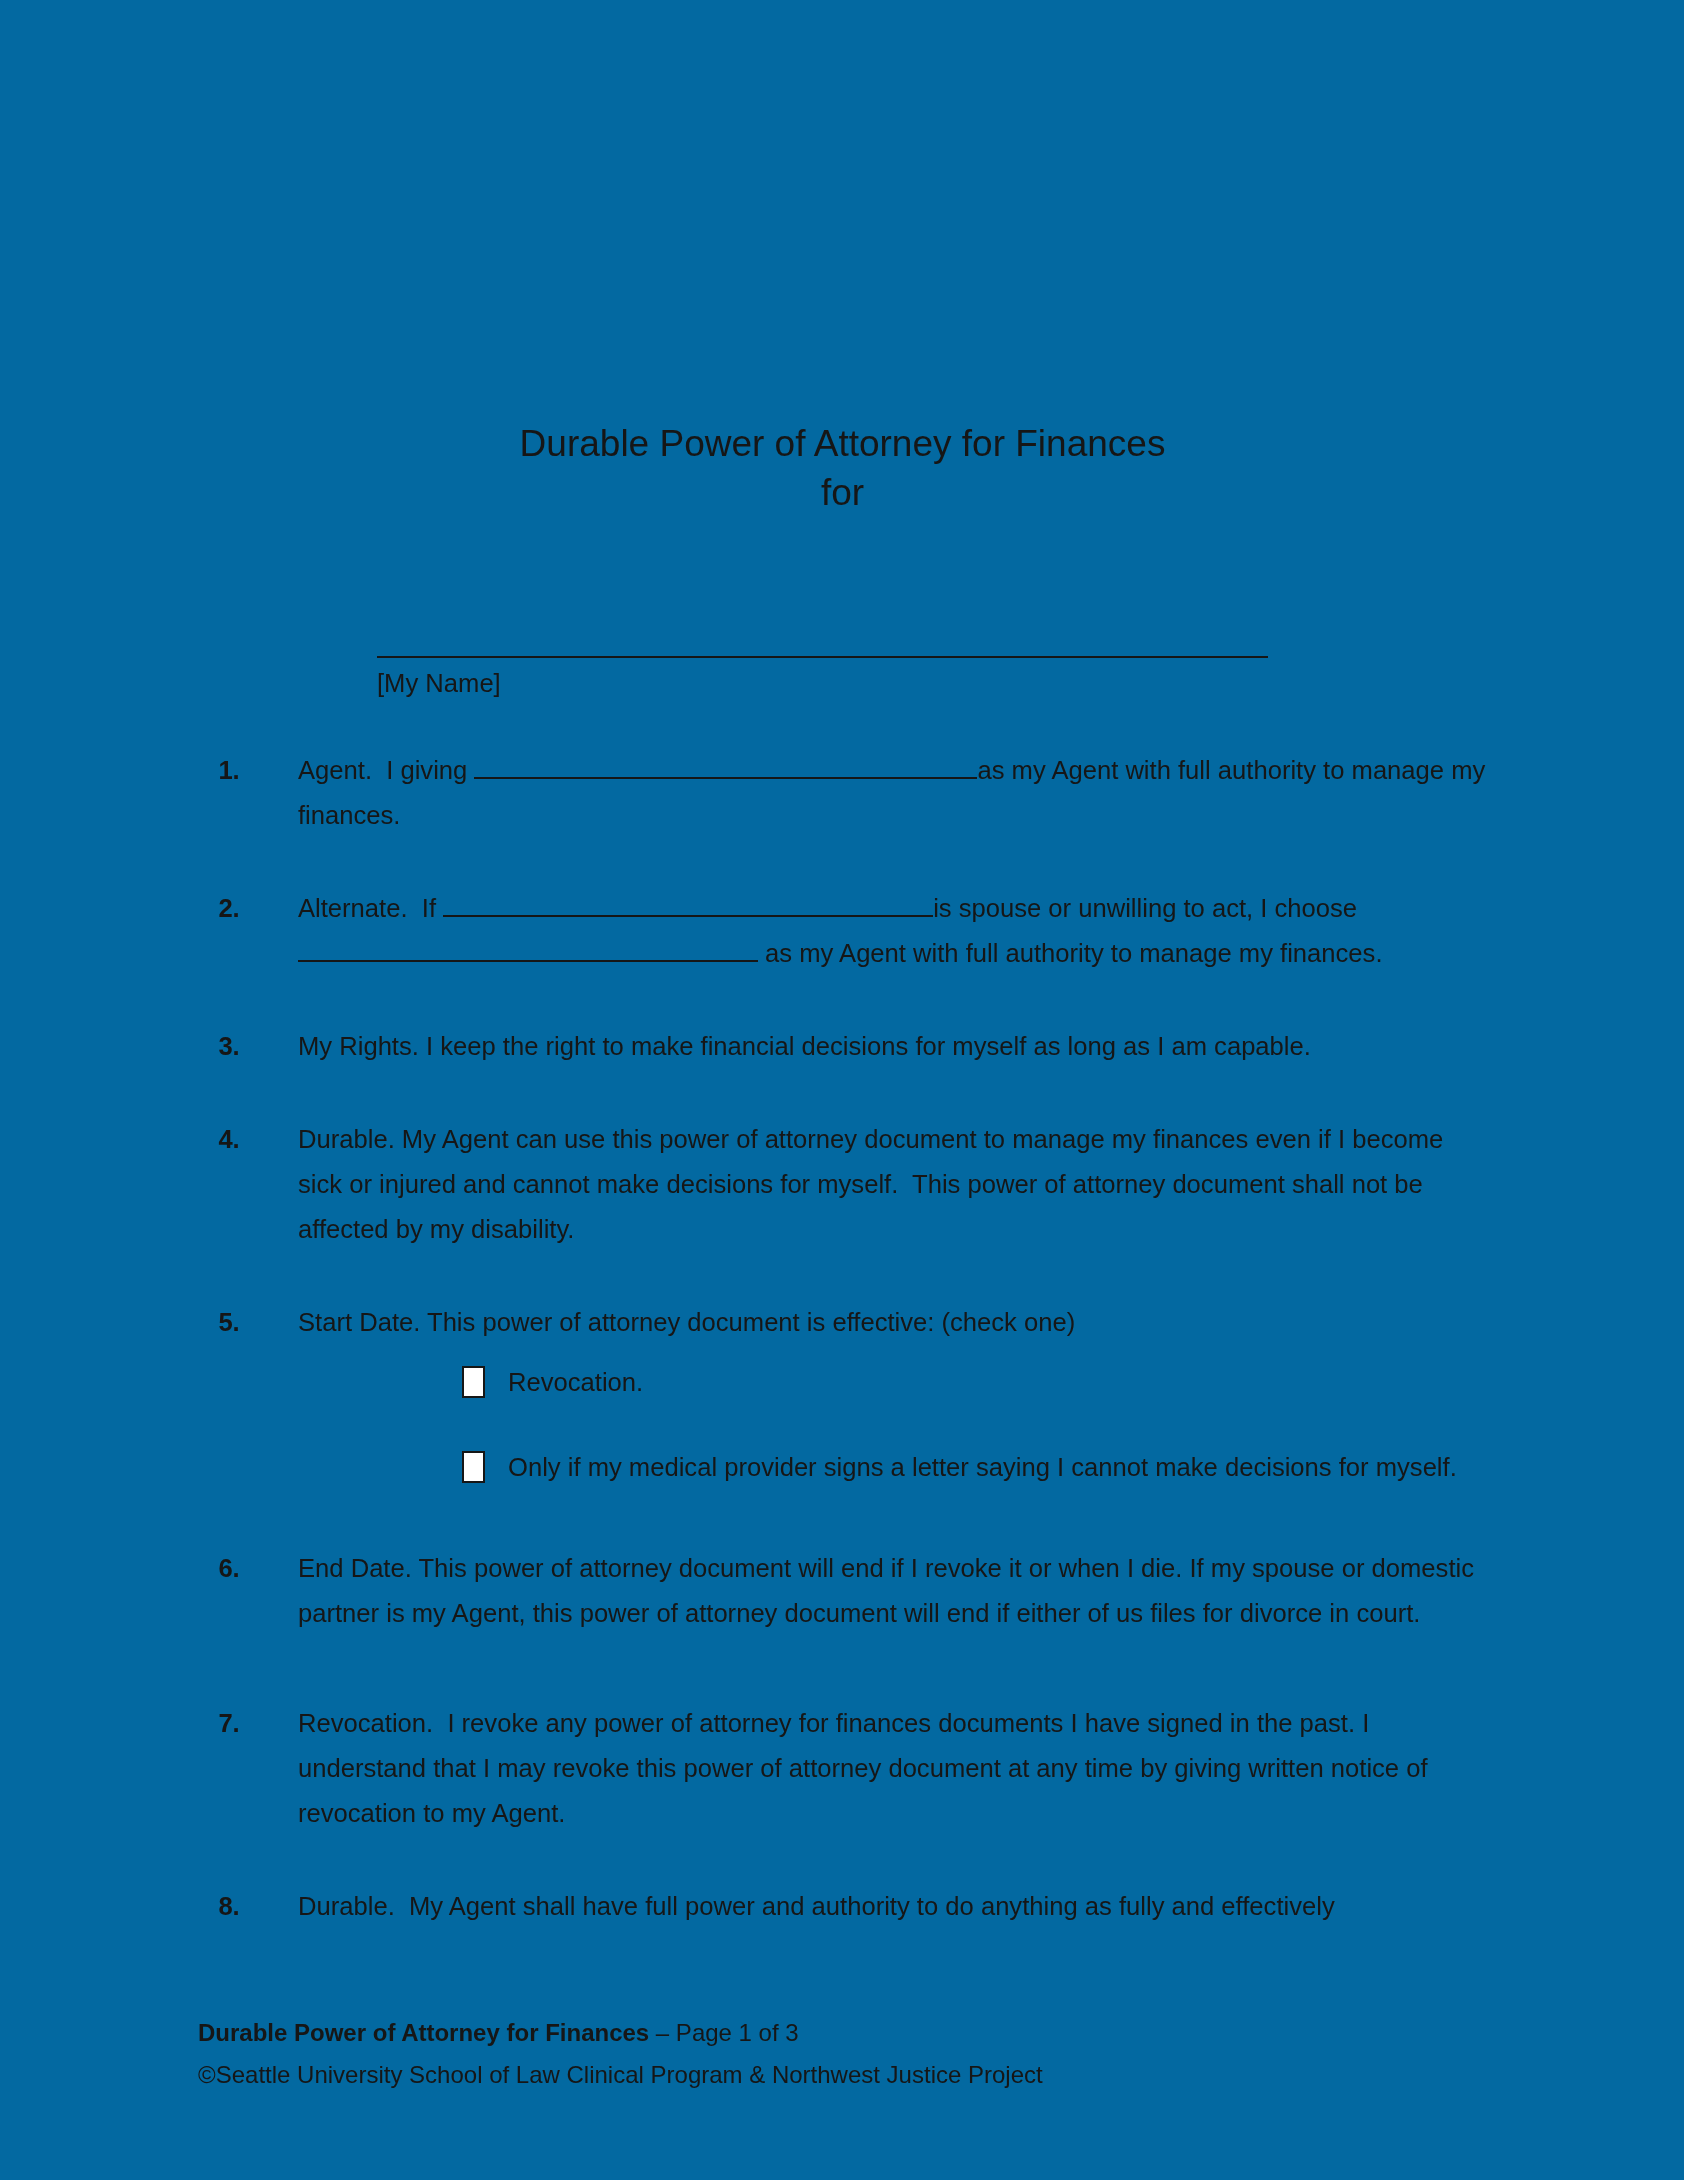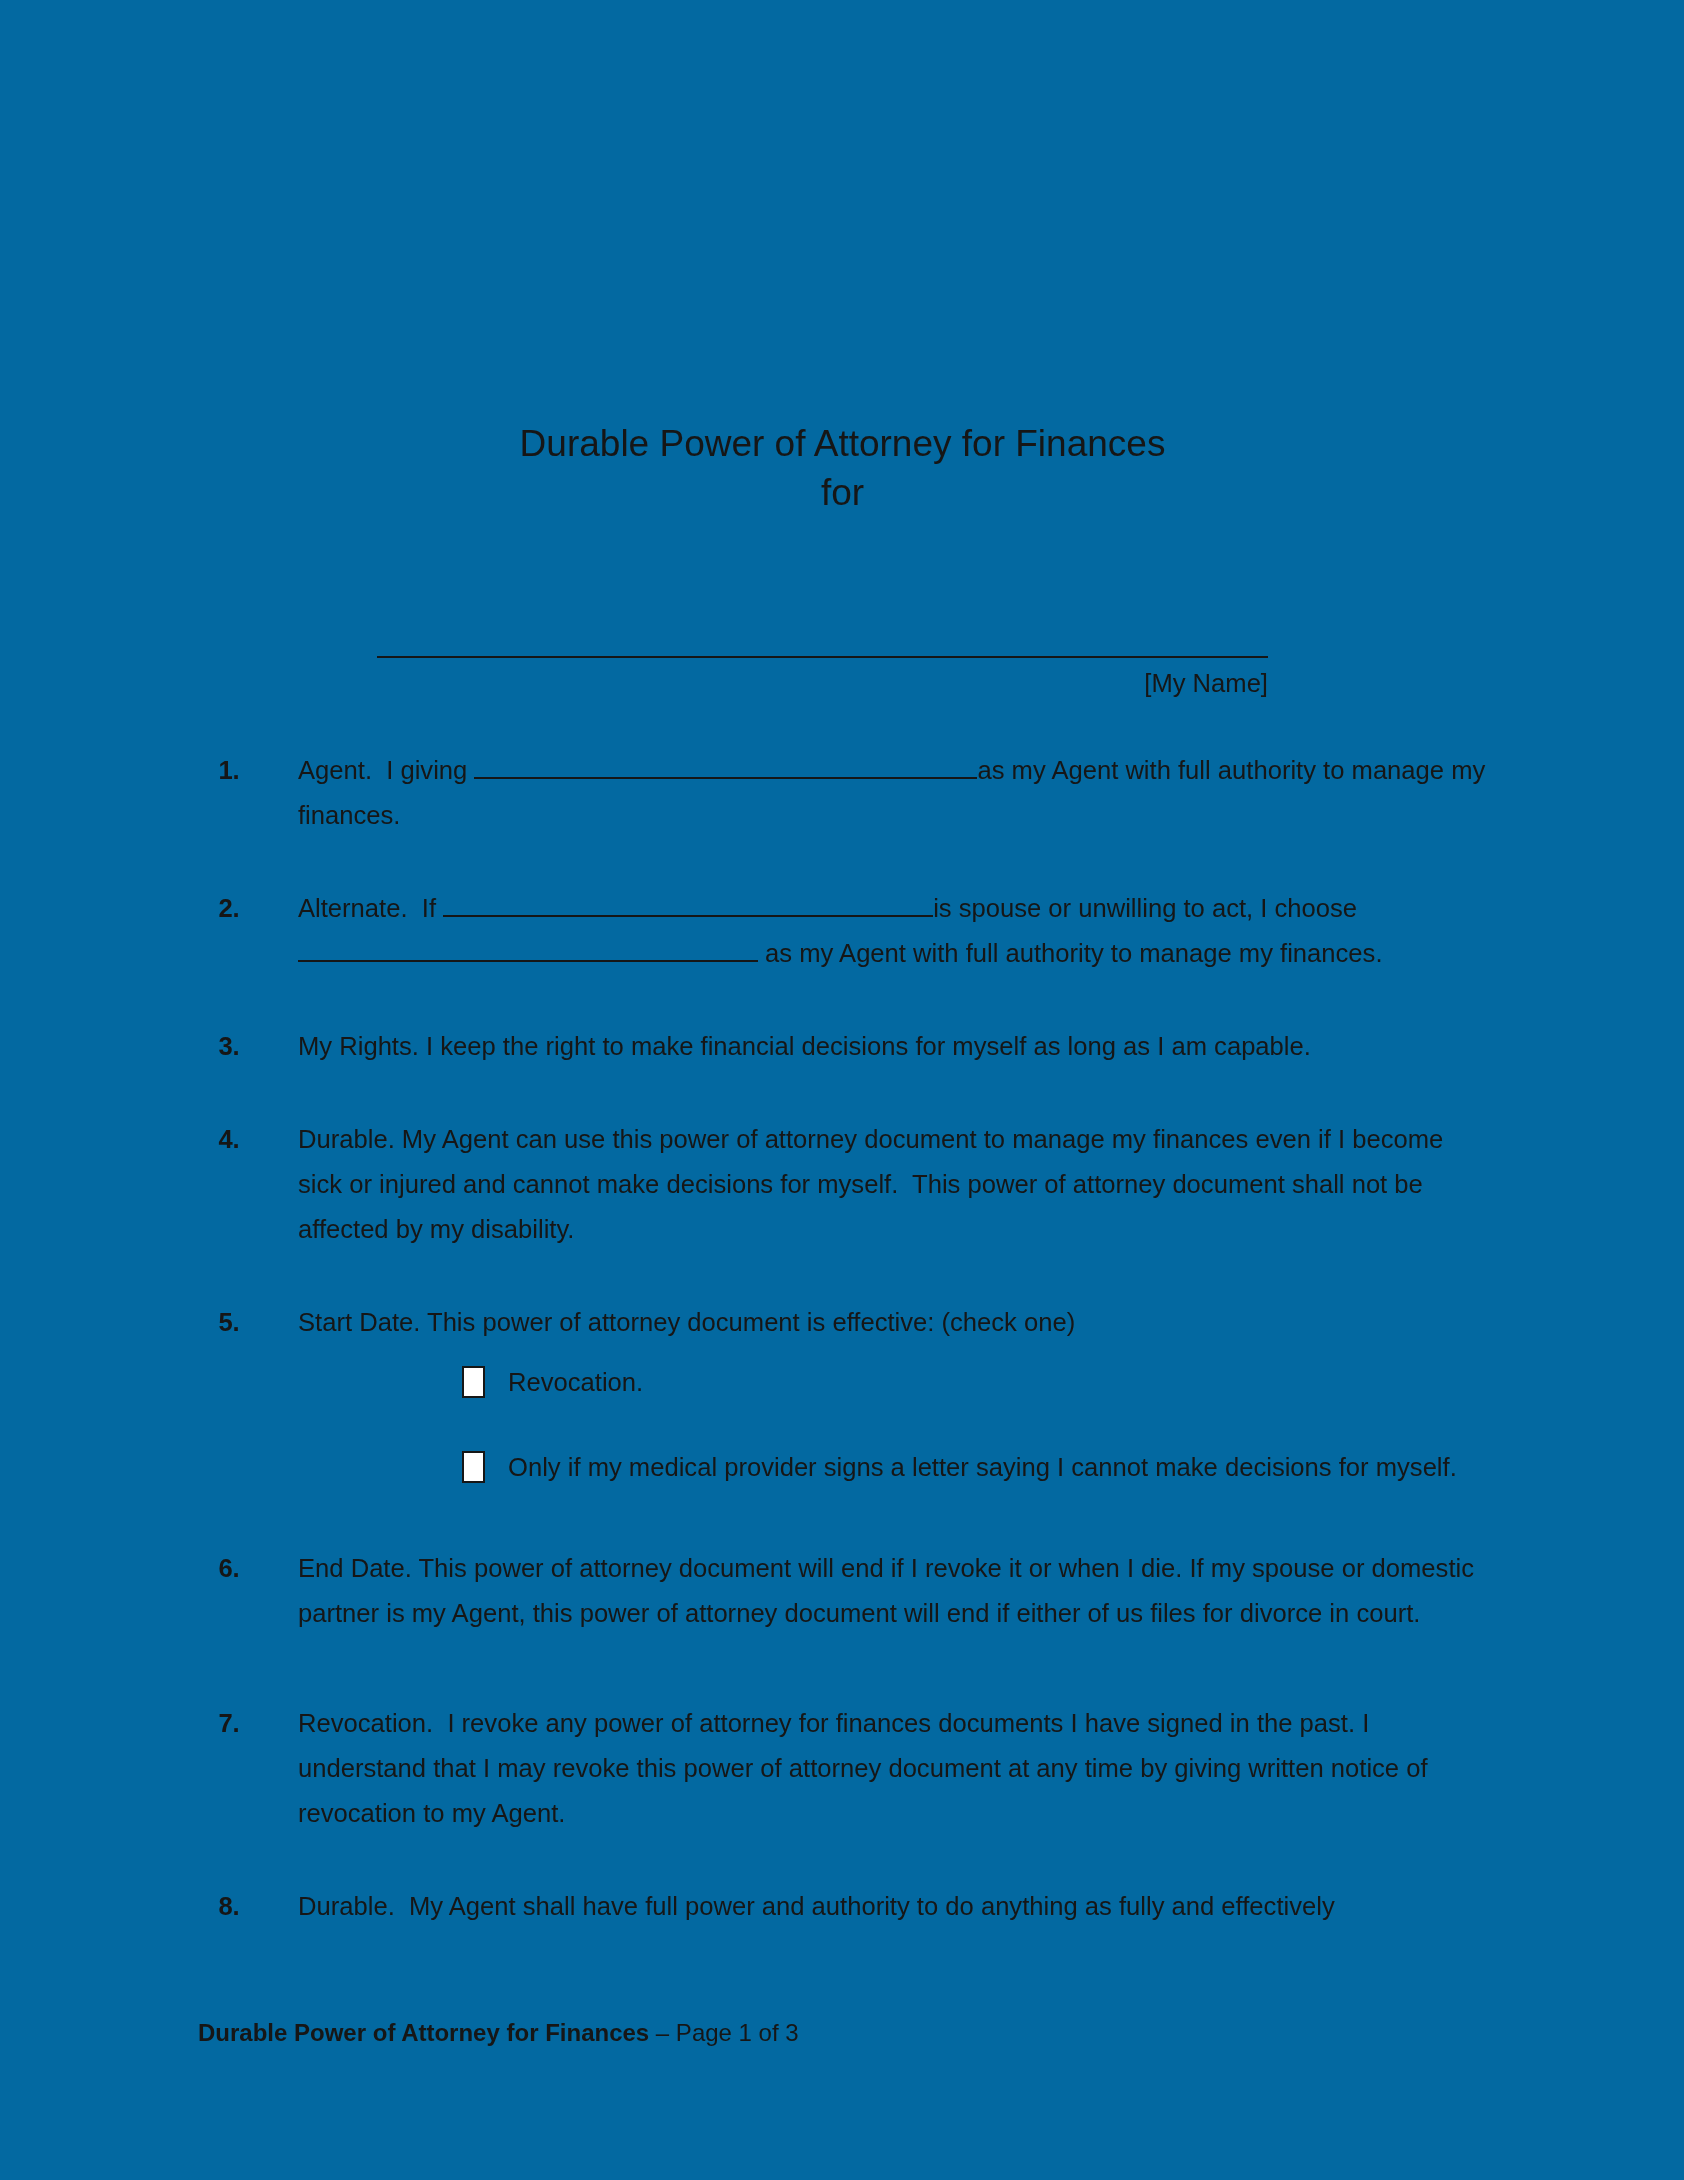--- a/index.html
+++ b/index.html
@@ -36,21 +36,21 @@
     margin-left: 179px;
     width: 891px;
     height: 62px;
     border-bottom: 2.6px solid #161616;
     cursor: text;
   }
   .name-caption {
     margin-left: 179px;
     width: 891px;
     margin-top: 8.5px;
-    text-align: right;
+    text-align: left;
     font-size: 25.6px;
     line-height: 32px;
   }
   
   .content {
     position: absolute;
     top: 748px;
     left: 198px;
     width: 1288px;
     font-size: 25.6px;
@@ -171,16 +171,17 @@
 
     <div class="item">
       <span class="num">8.</span>
       <p><b>Durable.</b><span>  My Agent shall have full power and authority to do anything as fully and effectively</span></p>
     </div>
 
   </div>
 
   <div class="footer">
     <div><b>Durable Power of Attorney for Finances</b><span> – Page 1 of 3</span></div>
+    <div>©Seattle University School of Law Clinical Program &amp; Northwest Justice Project</div>
   </div>
 
 </div>
 
 
 </body></html>

